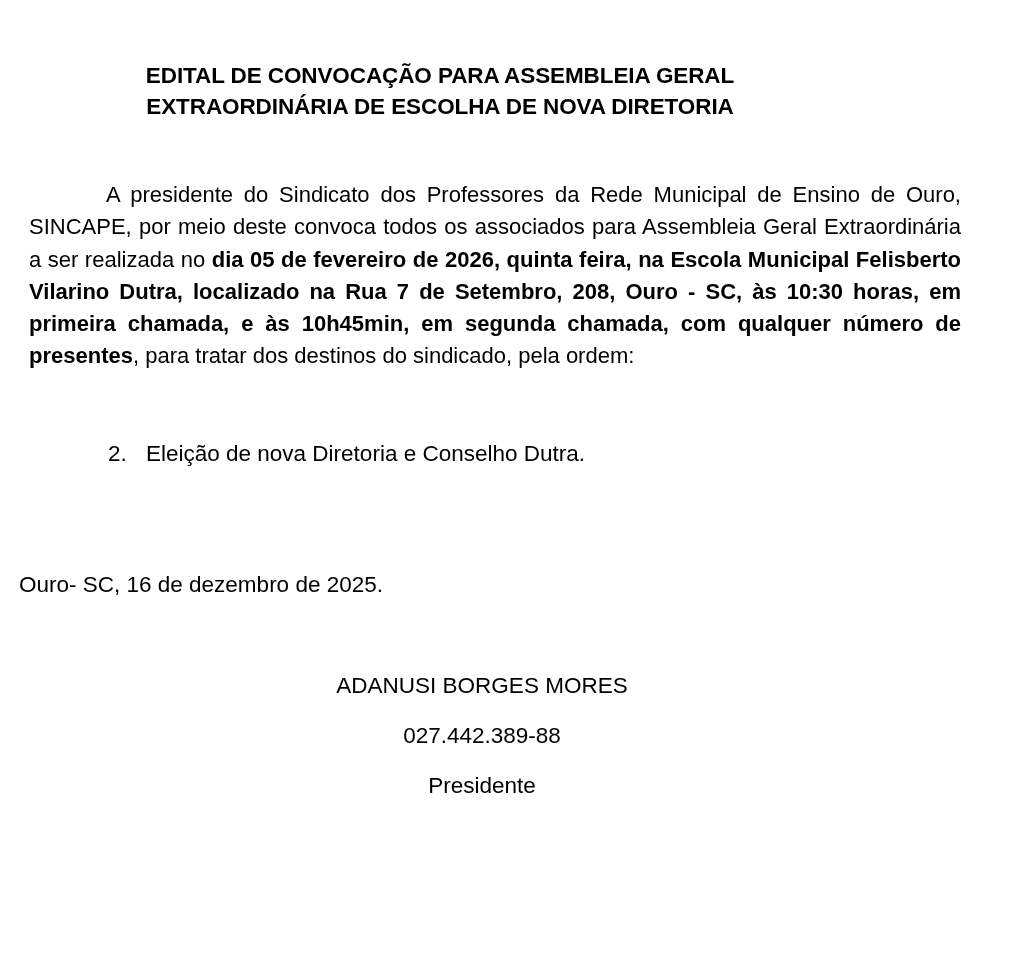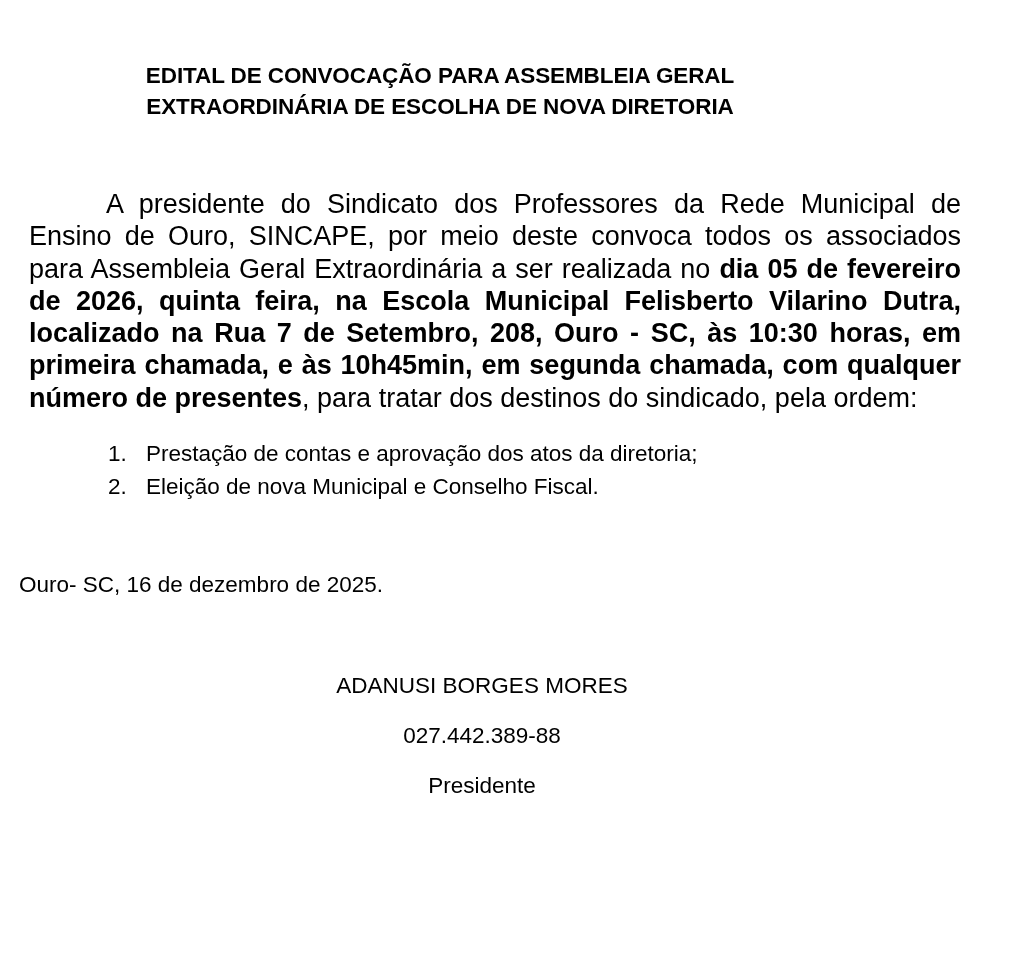--- a/index.html
+++ b/index.html
@@ -1,46 +1,43 @@
 <!DOCTYPE html>
 <html><head>
 <meta charset="utf-8">
 <style>
   html, body { margin: 0; padding: 0; background: #ffffff; }
   body { width: 1024px; height: 961px; position: relative; overflow: hidden;
          font-family: "Liberation Sans", sans-serif; color: #000; }
   .title { position: absolute; left: 0; width: 910px; top: 60px; text-align: center;
            font-weight: bold; font-size: 22.5px; line-height: 31px; letter-spacing: -0.1px; }
   .title div { margin-left: -30px; }
-  .para { position: absolute; left: 29px; width: 932px; top: 188px;
-          font-size: 27px; line-height: 32.3px; text-align: justify; }
+  .para { position: absolute; left: 29px; width: 932px; top: 179px;
+          font-size: 22px; line-height: 32.3px; text-align: justify; }
   .para b { font-weight: bold; }
   .indent { display: inline-block; width: 77px; }
   .list { position: absolute; left: 108px; top: 437px; font-size: 22.5px; line-height: 33px; }
   .list .item { white-space: nowrap; }
   .list .num { display: inline-block; width: 38px; }
   .date { position: absolute; left: 19px; top: 568px; font-size: 22.5px; line-height: 33px; }
   .sign { position: absolute; left: 0; width: 1024px; text-align: center; font-size: 22.5px; margin-left: -30px; }
 </style>
 </head>
 <body>
 
 <div class="title">
   <div>EDITAL DE CONVOCAÇÃO PARA ASSEMBLEIA GERAL</div>
   <div>EXTRAORDINÁRIA DE ESCOLHA DE NOVA DIRETORIA</div>
 </div>
 
 <div class="para"><span class="indent"></span><span>A presidente do Sindicato dos Professores da Rede Municipal de Ensino de Ouro, SINCAPE, por meio deste convoca todos os associados para Assembleia Geral Extraordinária a ser realizada no </span><b>dia 05 de fevereiro de 2026, quinta feira, na Escola Municipal Felisberto Vilarino Dutra, localizado na Rua 7 de Setembro, 208, Ouro - SC, às 10:30 horas, em primeira chamada, e às 10h45min, em segunda chamada, com qualquer número de presentes</b><span>, para tratar dos destinos do sindicado, pela ordem:</span></div>
 
 <div class="list">
   <div class="item">
-    <span class="num">1.</span><span>Prestação de contas e aprovação dos atos da diretoria;</span>
-  </div>
-  <div class="item">
-    <span class="num">2.</span><span>Eleição de nova Municipal e Conselho Fiscal.</span>
+    <span class="num">2.</span><span>Eleição de nova Diretoria e Conselho Dutra.</span>
   </div>
 </div>
 
 <div class="date">Ouro- SC, 16 de dezembro de 2025.</div>
 
 <div class="sign" style="top:673px;">ADANUSI BORGES MORES</div>
 <div class="sign" style="top:723px;">027.442.389-88</div>
 <div class="sign" style="top:773px;">Presidente</div>
 
 </body></html>

